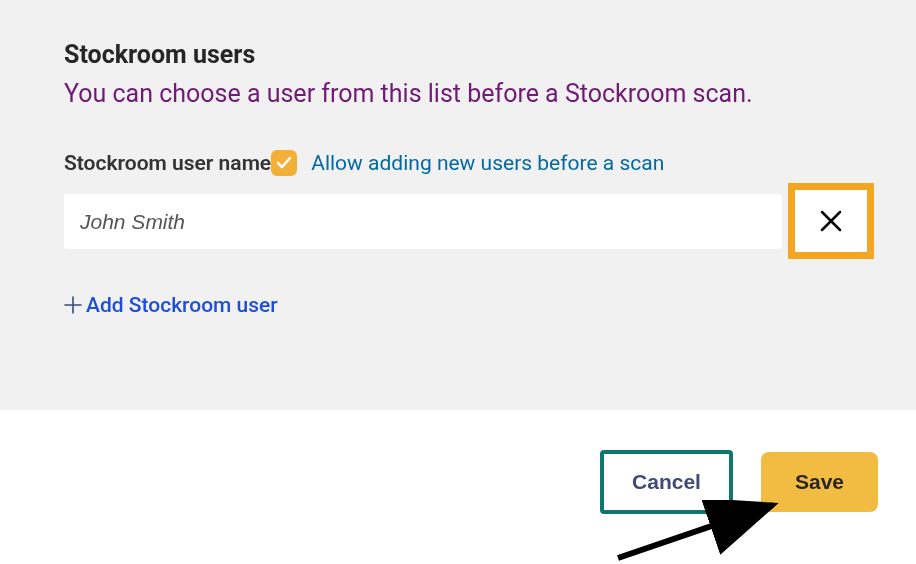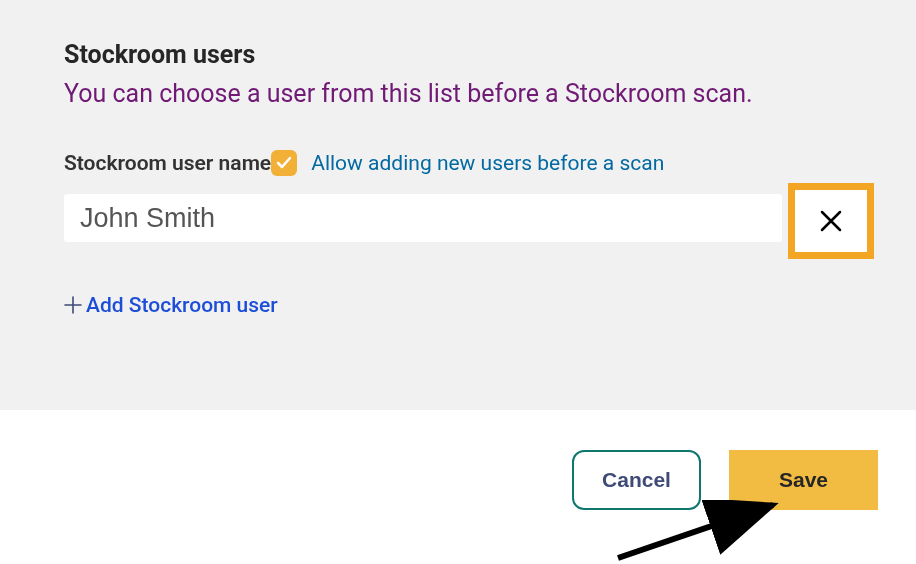--- a/index.html
+++ b/index.html
@@ -64,25 +64,26 @@
       display: flex;
       align-items: stretch;
       gap: 0;
       margin-bottom: 34px;
     }
     .text-input {
       flex: 1;
       background: #fff;
       border: none;
       padding: 14px 16px;
-      font-size: 27px;
+      font-size: 21px;
       color: #555;
       border-radius: 3px;
       outline: none;
-      height: 48px;
+      height: 55px;
+      font-style: italic;
     }
     .delete-btn {
       width: 86px;
       height: 76px;
       border: 7px solid #f2a623;
       background: #fff;
       display: flex;
       align-items: center;
       justify-content: center;
       margin-left: 6px;
@@ -99,37 +100,37 @@
       font-weight: 500;
     }
     .footer {
       display: flex;
       justify-content: flex-end;
       align-items: center;
       gap: 28px;
       padding: 40px 38px 0 0;
     }
     .btn-cancel {
-      border: 2px solid #0f766e;
+      border: 4px solid #0f766e;
       background: #fff;
       color: #3f4a77;
       font-size: 21px;
       font-weight: 600;
       padding: 16px 28px;
-      border-radius: 12px;
+      border-radius: 4px;
       cursor: pointer;
     }
     .btn-save {
       border: none;
       background: #f2bb42;
       color: #262626;
       font-size: 21px;
       font-weight: 700;
-      padding: 18px 50px;
-      border-radius: 0;
+      padding: 18px 34px;
+      border-radius: 8px;
       cursor: pointer;
     }
     .arrow-overlay {
       position: absolute;
       left: 608px;
       top: 500px;
       pointer-events: none;
     }
   </style>
 </head>

